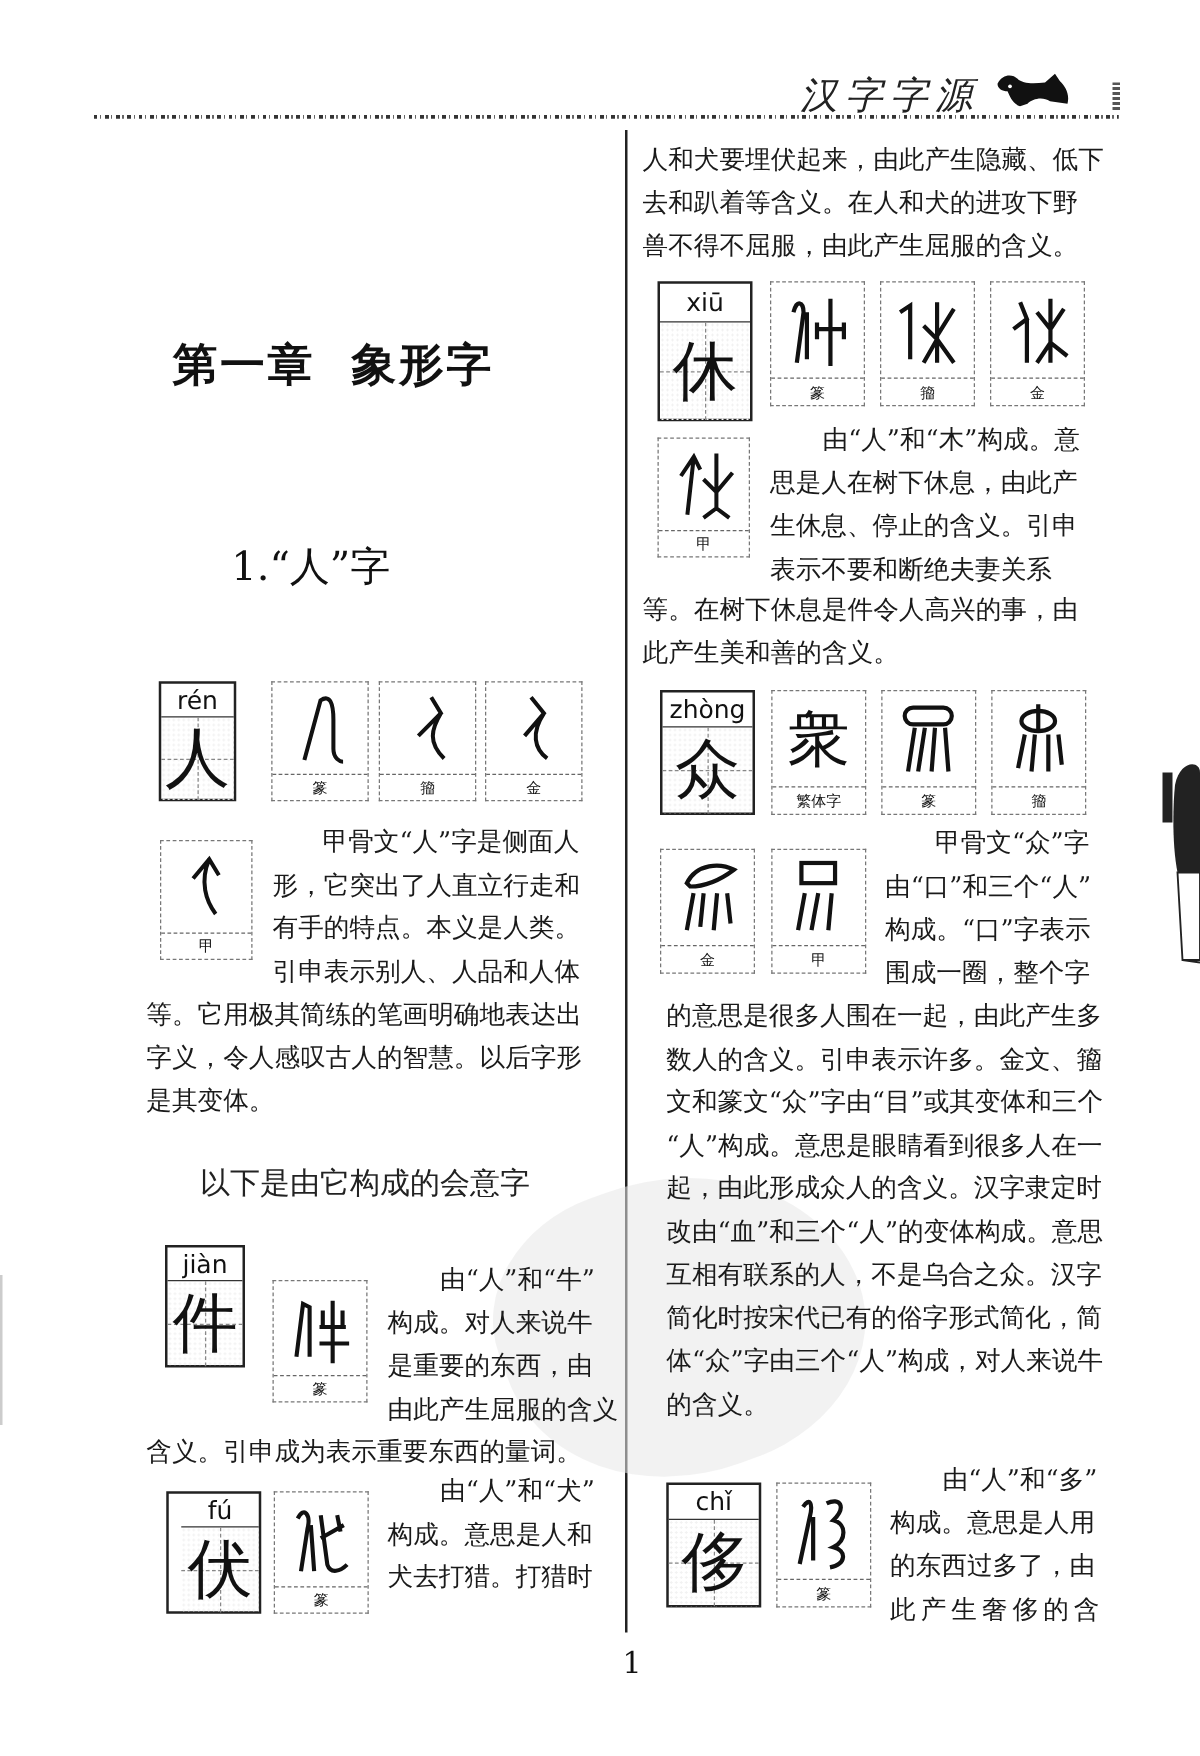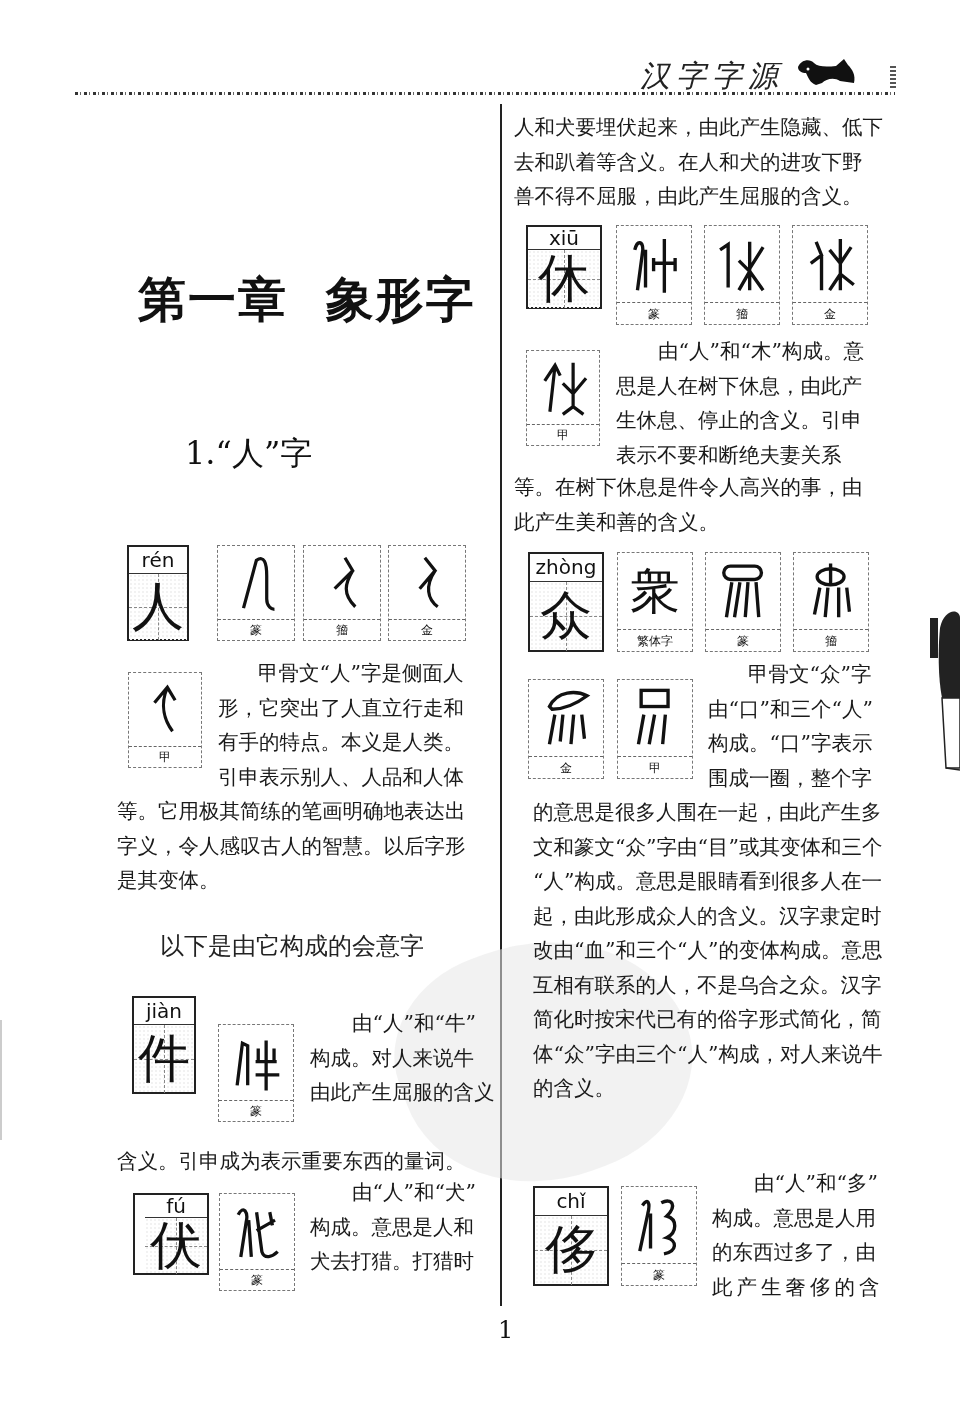--- a/index.html
+++ b/index.html
@@ -11,21 +11,21 @@
   .running-title { left: 640px; top: 56px; font-size: 30px; letter-spacing: 6px;
      font-family: "DejaVu Serif", serif; font-style: italic; color: #222; }
   .header-rule { left: 75px; top: 92px; width: 820px; height: 3px;
      background: repeating-linear-gradient(90deg, #333 0 3px, #fff 3px 5px, #666 5px 6px, #fff 6px 9px); }
   .dog-emblem { left: 796px; top: 57px; width: 62px; height: 30px; }
   .corner-mark { left: 890px; top: 66px; width: 6px; height: 22px;
      background: repeating-linear-gradient(180deg, #555 0 2px, #fff 2px 4px); }
 
   .col-divider { left: 500px; top: 104px; width: 2px; height: 1202px; background: #222; }
 
-  .chapter-title { left: 138px; top: 268px; font-size: 48px; font-weight: bold; letter-spacing: 2px; white-space: pre; }
+  .chapter-title { left: 138px; top: 268px; font-size: 36px; font-weight: bold; letter-spacing: 2px; white-space: pre; }
   .section-title { left: 185px; top: 432px; font-size: 32px; }
   .subheading { left: 160px; top: 930px; font-size: 24px; font-family: "DejaVu Sans", sans-serif; color: #222; }
 
   .text { font-size: 20.5px; line-height: 34.5px; color: #1a1a1a; }
   .text p { margin: 0; white-space: nowrap; }
 
   
   .gbox { position: absolute; border: 1px dashed #777; background: #fff; box-sizing: border-box; }
   .gbox.solid { border: 2px solid #222; }
   .gbox .pin { height: 28%; border-bottom: 1px solid #333; display: flex; align-items: center; justify-content: center;
@@ -130,27 +130,28 @@
   <div class="anc">
       <svg viewBox="0 0 40 50">
         <path d="M6 42 L10 10 L14 12 L14 42 M20 24 L36 24 M20 34 L38 34 M28 8 L28 46 M22 14 L22 24 M34 14 L34 24" stroke="#111" stroke-width="2.5" fill="none"></path>
       </svg>
     </div>
   <div class="lbl">篆</div>
 </div>
 <div class="abs text" style="left:310px;top:1006px;">
   <p style="padding-left:42px">由“人”和“牛”</p>
   <p>构成。对人来说牛</p>
+  <p>是重要的东西，由</p>
   <p>由此产生屈服的含义</p>
 </div>
 <div class="abs text" style="left:117px;top:1144px;">
   <p>含义。引申成为表示重要东西的量词。</p>
 </div>
 
-<div class="gbox solid" style="left:133px;top:1193px;width:76px;height:82px;padding-left:10px;">
+<div class="gbox solid" style="left:133px;top:1193px;width:76px;height:98px;padding-left:10px;">
   <div class="pin">fú</div>
   <div class="hanzi">
       <span>伏</span>
     </div>
 </div>
 <div class="gbox" style="left:219px;top:1193px;width:76px;height:98px;">
   <div class="anc">
       <svg viewBox="0 0 40 50">
         <path d="M6 12 C10 4,14 10,12 18 L8 44 M14 16 L16 44 M20 10 L24 40 C26 46,32 44,36 40 M20 24 L34 16 M30 10 L32 20" stroke="#111" stroke-width="2.5" fill="none"></path>
       </svg>
@@ -162,21 +163,21 @@
   <p>构成。意思是人和</p>
   <p>犬去打猎。打猎时</p>
 </div>
 
 <div class="abs text" style="left:514px;top:110px;">
   <p>人和犬要埋伏起来，由此产生隐藏、低下</p>
   <p>去和趴着等含义。在人和犬的进攻下野</p>
   <p>兽不得不屈服，由此产生屈服的含义。</p>
 </div>
 
-<div class="gbox solid" style="left:526px;top:225px;width:76px;height:84px;">
+<div class="gbox solid" style="left:526px;top:225px;width:76px;height:112px;">
   <div class="pin">xiū</div>
   <div class="hanzi">
       <span>休</span>
     </div>
 </div>
 <div class="gbox" style="left:616px;top:225px;width:76px;height:100px;">
   <div class="anc">
       <svg viewBox="0 0 40 50">
         <path d="M6 14 C8 6,12 8,12 14 L8 44 M14 14 L14 42 M20 20 L20 30 M36 20 L36 30 M20 24 L36 24 M28 6 L28 46" stroke="#111" stroke-width="2.5" fill="none"></path>
       </svg>
@@ -264,20 +265,21 @@
   <div class="lbl">甲</div>
 </div>
 <div class="abs text" style="left:708px;top:657px;">
   <p style="padding-left:40px">甲骨文“众”字</p>
   <p>由“口”和三个“人”</p>
   <p>构成。“口”字表示</p>
   <p>围成一圈，整个字</p>
 </div>
 <div class="abs text" style="left:516px;top:795px;margin-left:17px;">
   <p>的意思是很多人围在一起，由此产生多</p>
+  <p>数人的含义。引申表示许多。金文、籀</p>
   <p>文和篆文“众”字由“目”或其变体和三个</p>
   <p>“人”构成。意思是眼睛看到很多人在一</p>
   <p>起，由此形成众人的含义。汉字隶定时</p>
   <p>改由“血”和三个“人”的变体构成。意思</p>
   <p>互相有联系的人，不是乌合之众。汉字</p>
   <p>简化时按宋代已有的俗字形式简化，简</p>
   <p>体“众”字由三个“人”构成，对人来说牛</p>
   <p>的含义。</p>
 </div>
 

